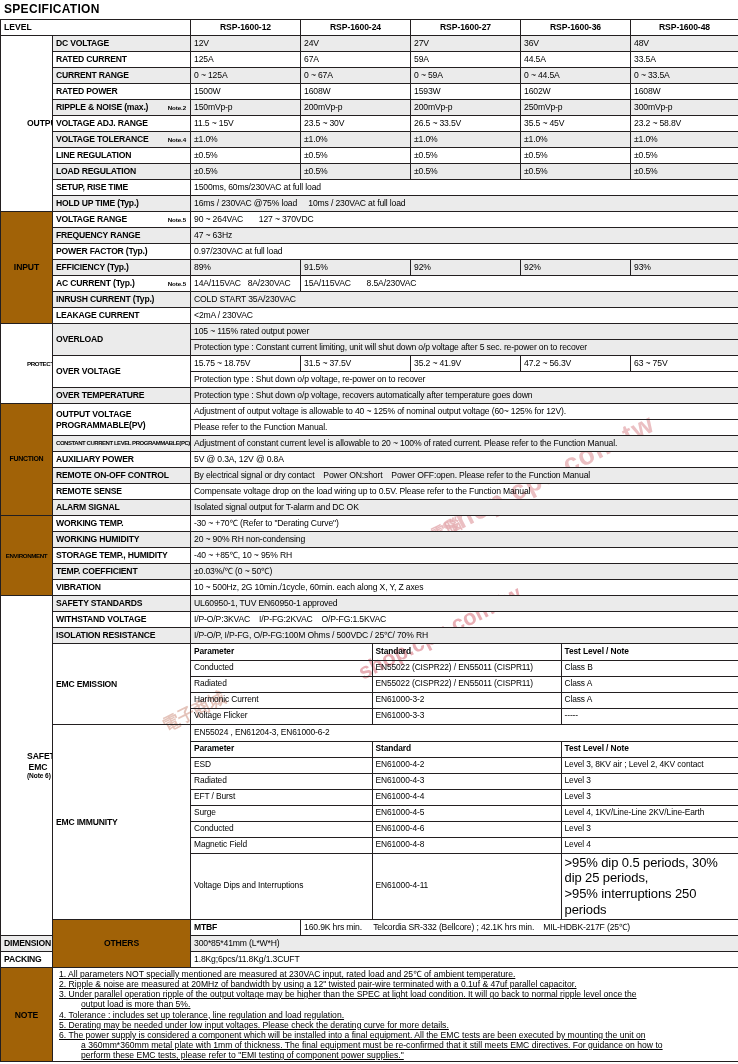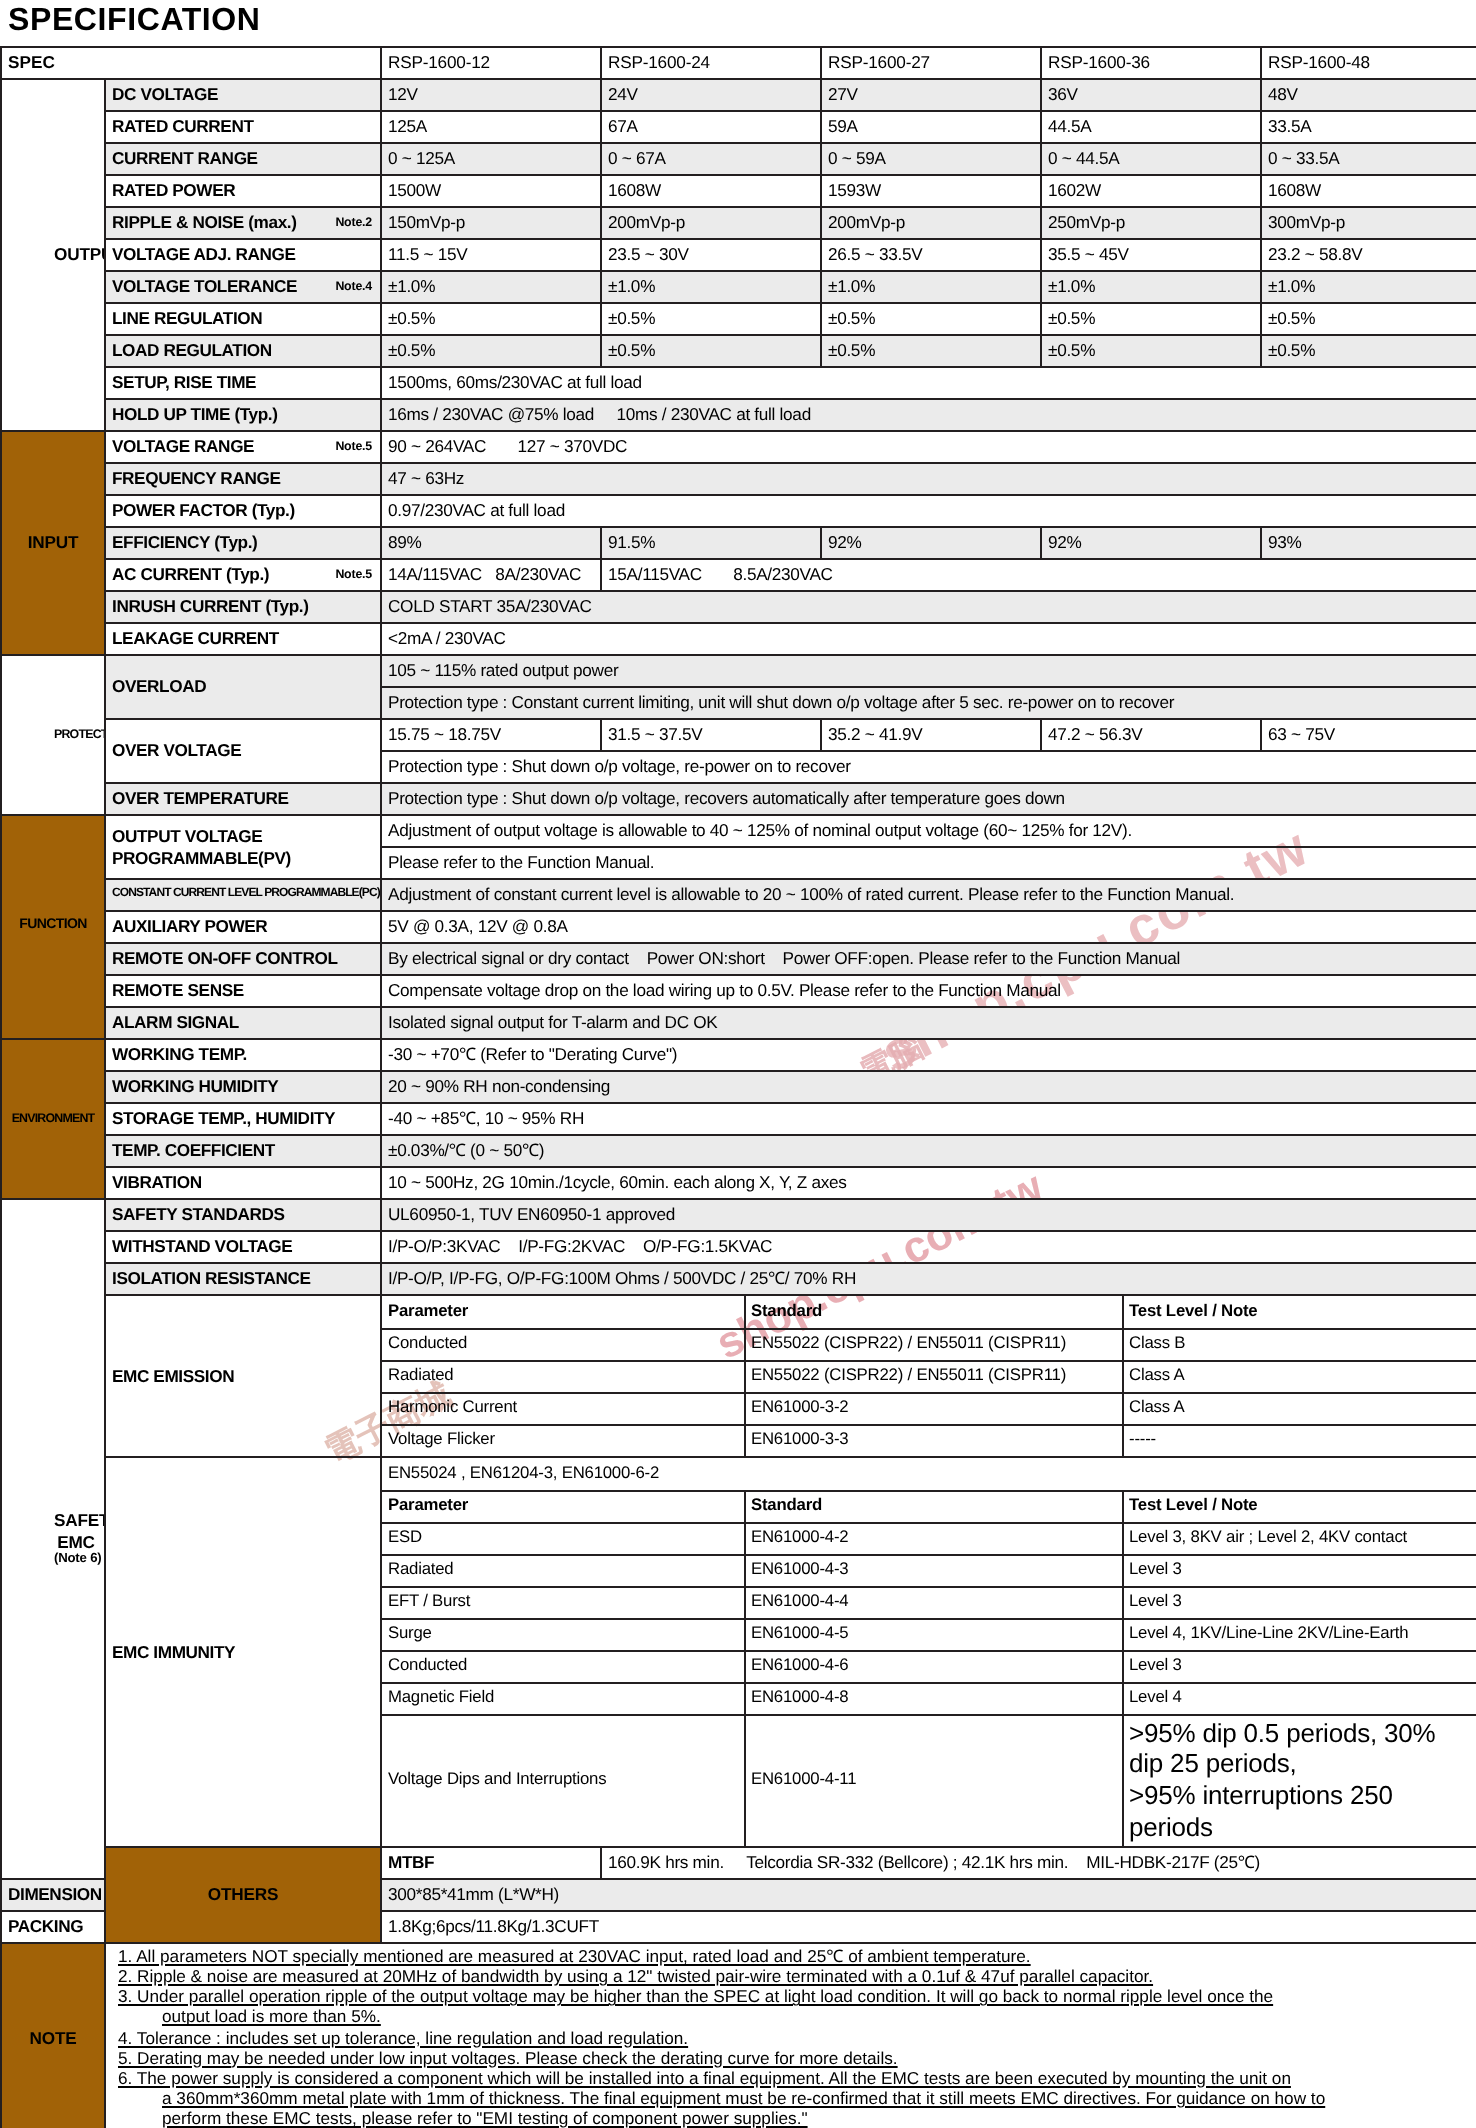--- a/index.html
+++ b/index.html
@@ -8,21 +8,21 @@
     width: 738px;
     background: #ffffff;
     font-family: "Liberation Sans", sans-serif;
     color: #000000;
   }
   body { width: 738px; height: 1064px; overflow: hidden; position: relative; }
 
   .page { position: relative; width: 738px; }
 
   .spec-title {
-    font-size: 16px;
+    font-size: 12px;
     font-weight: bold;
     letter-spacing: 0.3px;
     padding: 2px 0 3px 4px;
   }
 
   table.spec {
     border-collapse: collapse;
     width: 738px;
     table-layout: fixed;
     position: relative;
@@ -73,21 +73,21 @@
     font-size: 6.2px;
     font-weight: bold;
     float: right;
     margin-top: 2px;
     margin-right: 1px;
     letter-spacing: -0.1px;
   }
   td.par.multiline { white-space: normal; line-height: 1.25; }
 
   td.val { font-size: 8.6px; letter-spacing: -0.15px; }
-  td.model { font-weight: normal; font-size: 8.8px; letter-spacing: -0.1px; }
+  td.model { font-weight: bold; font-size: 8.8px; letter-spacing: -0.1px; text-align: center; }
   td.modellabel { font-weight: bold; font-size: 9.4px; text-align: left; padding-left: 4px; }
 
   tr.shade td { background: #ebebeb; }
   tr.shade td.cat { background: #ffffff; padding-left: 26px; }
 
   
   table.inner {
     border-collapse: collapse;
     width: 100%;
     table-layout: fixed;
@@ -156,21 +156,21 @@
         <col class="c-par">
         <col class="c-d1">
         <col class="c-d2">
         <col class="c-d3">
         <col class="c-d4">
         <col class="c-d5">
     </colgroup>
     <tbody>
 
       <tr>
-        <td class="modellabel" colspan="2">SPEC</td>
+        <td class="modellabel" colspan="2">LEVEL</td>
         <td class="model">RSP-1600-12</td>
         <td class="model">RSP-1600-24</td>
         <td class="model">RSP-1600-27</td>
         <td class="model">RSP-1600-36</td>
         <td class="model">RSP-1600-48</td>
       </tr>
 
       <tr class="shade">
         <td class="cat" rowspan="11">OUTPUT</td>
         <td class="par"><span>DC VOLTAGE</span></td>

